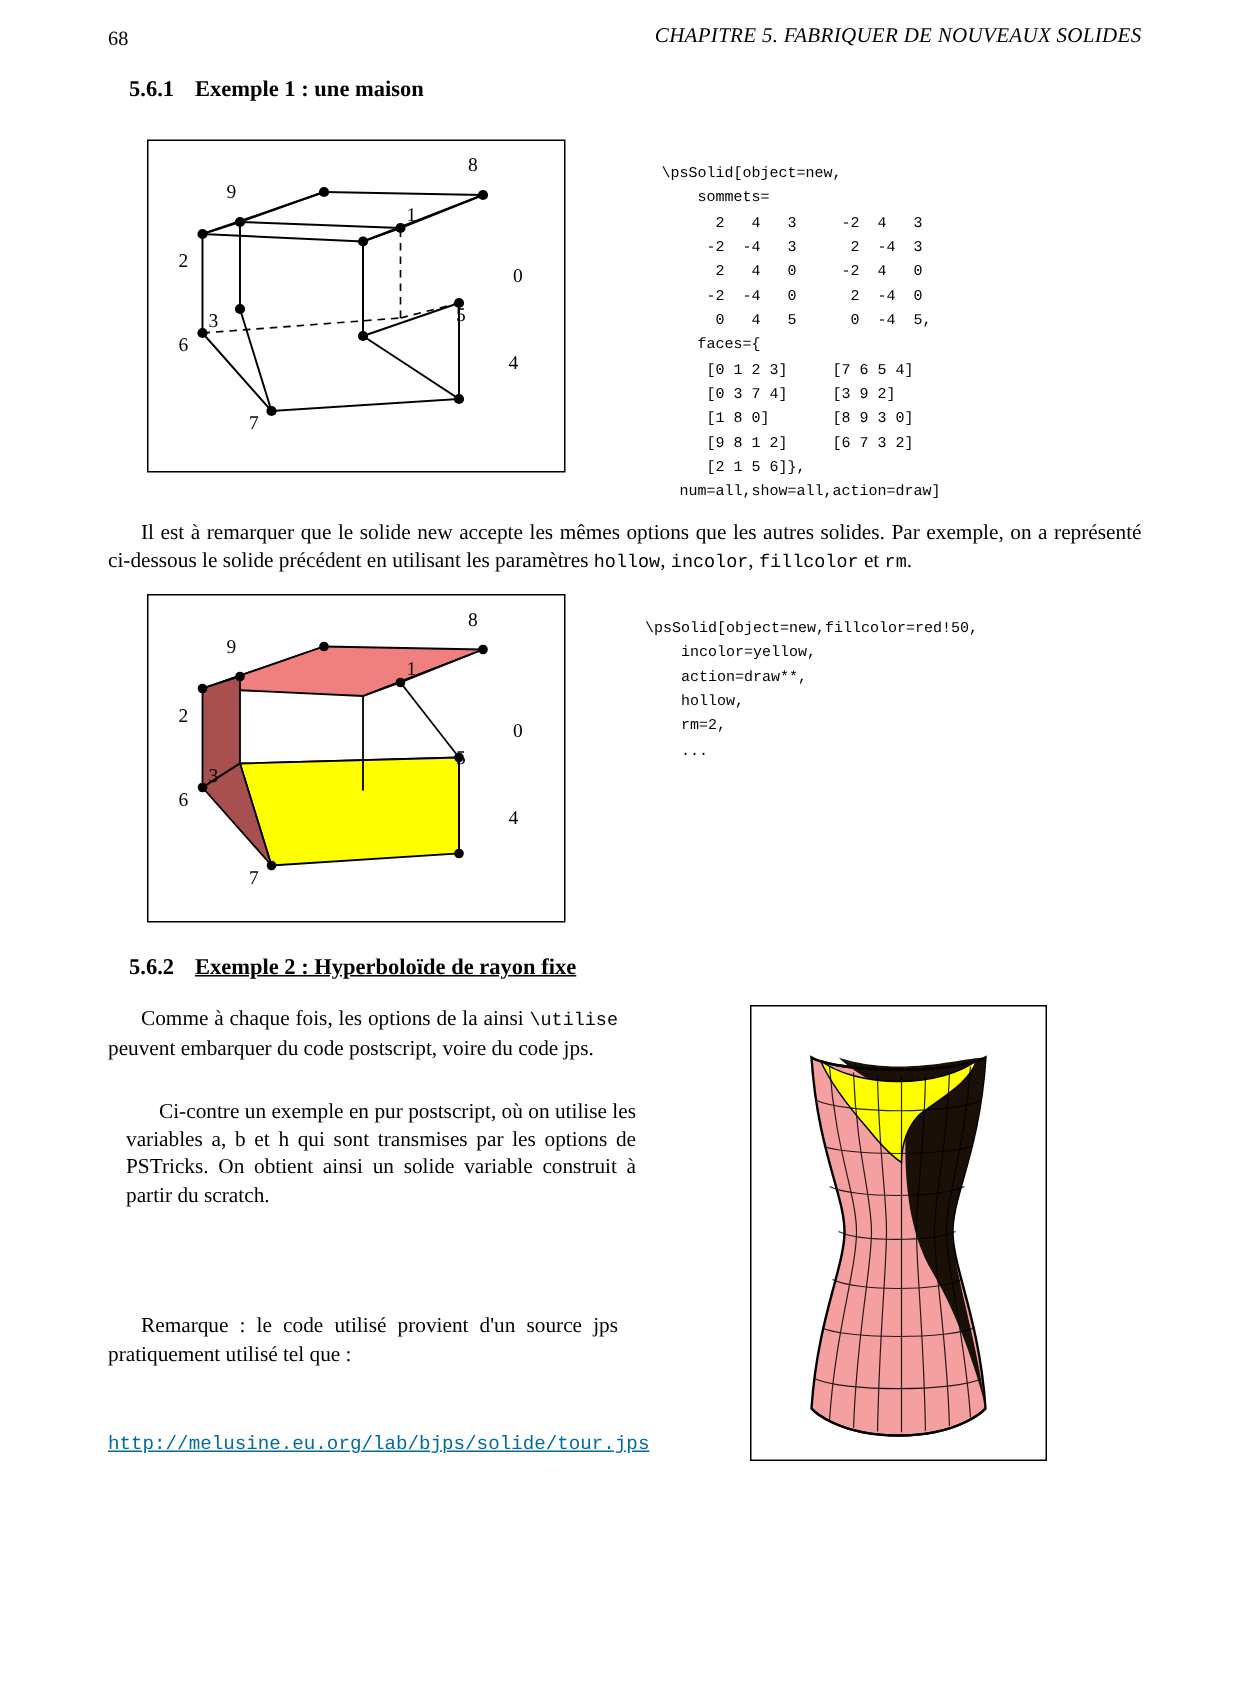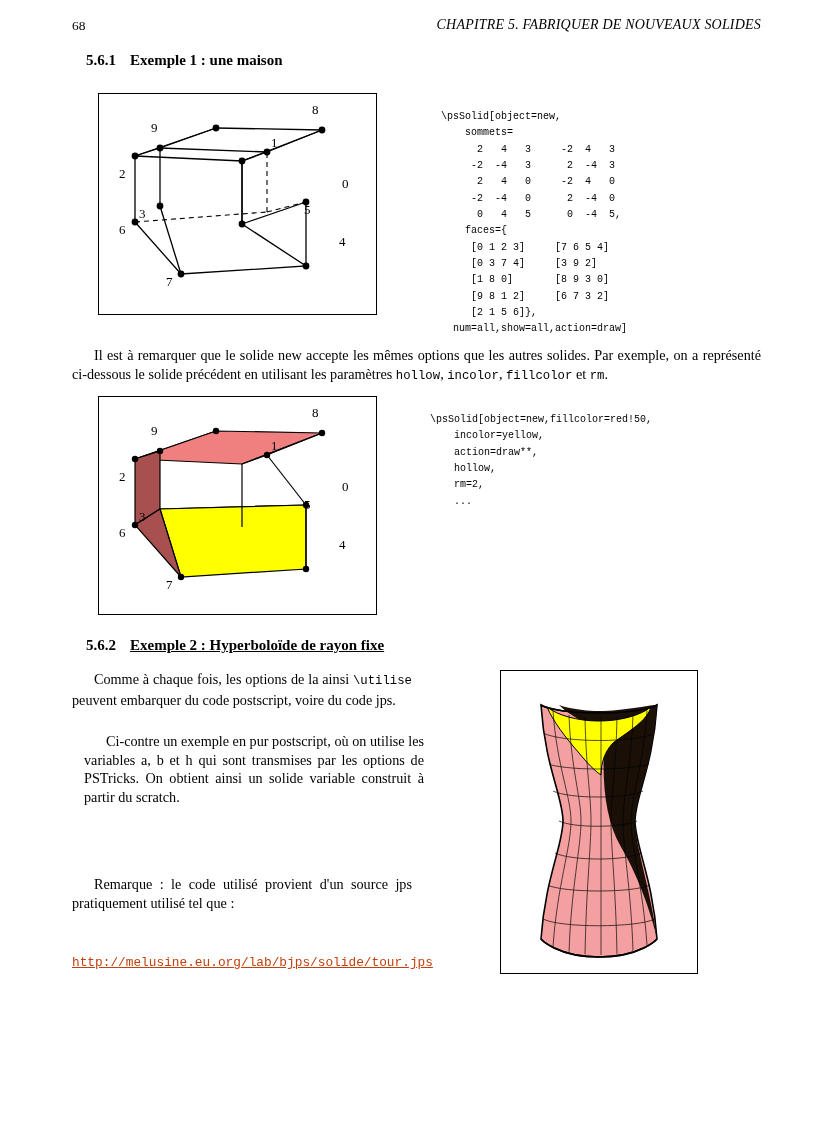--- a/index.html
+++ b/index.html
@@ -91,21 +91,21 @@
   }
   #p2 { left: 72px; top: 670px; width: 340px; text-indent: 22px; }
   #p3 { left: 72px; top: 732px; width: 340px; text-indent: 22px; margin-left: 12px; }
   #p4 { left: 72px; top: 875px; width: 340px; text-indent: 22px; font-family: Liberation Serif, serif; }
   .url {
     position: absolute;
     left: 72px;
     top: 955px;
     font-family: "Liberation Mono", monospace;
     font-size: 12.8px;
-    color: #c2410c;
+    color: #0369a1;
   }
   
   .lbl {
     position: absolute;
     font-size: 13px;
     font-family: "Liberation Serif", serif;
   }
   svg { display: block; }
 </style>
 </head>

